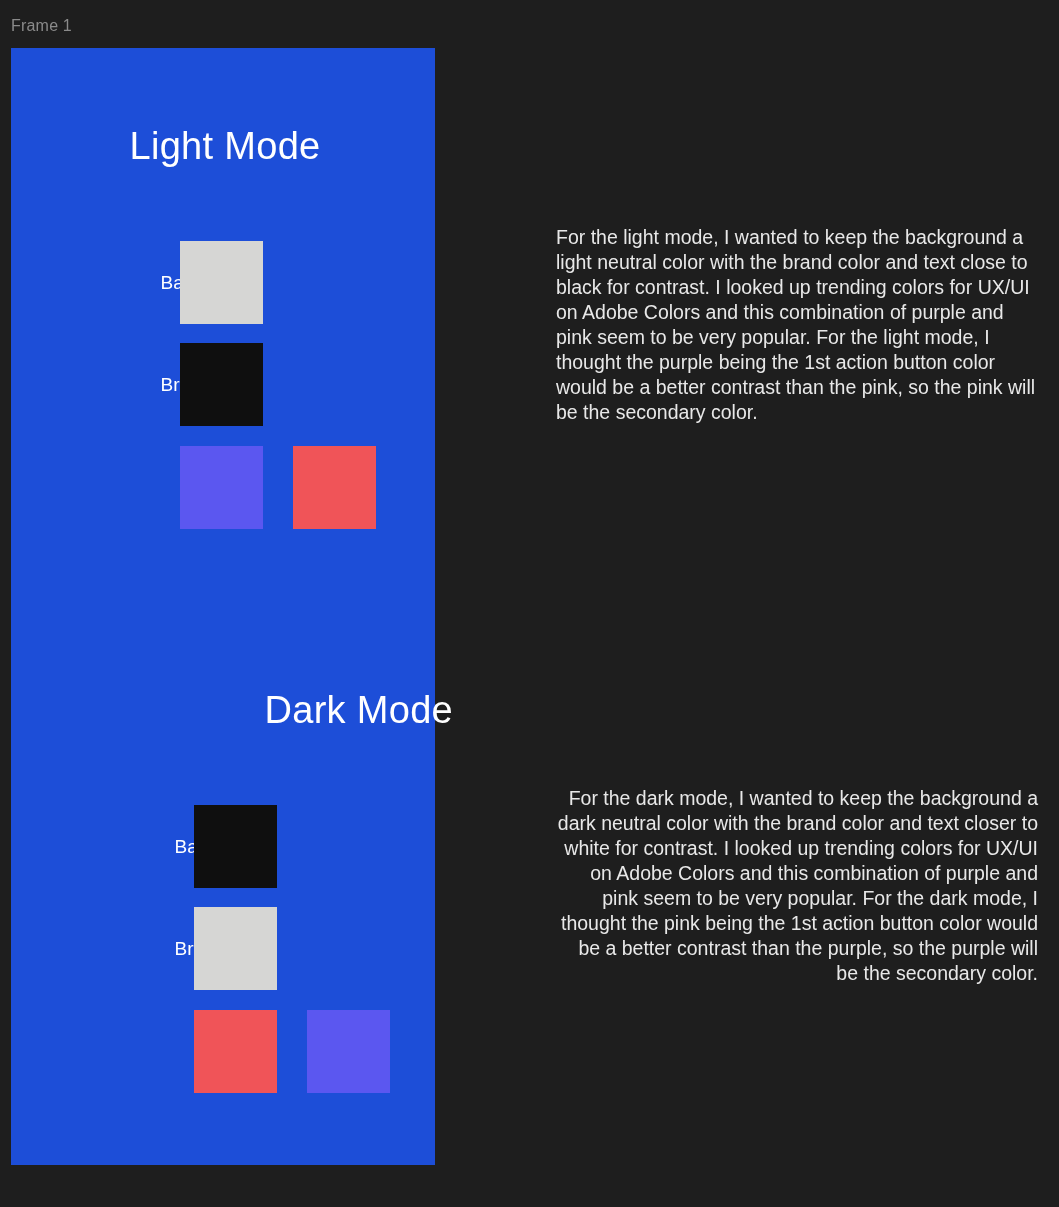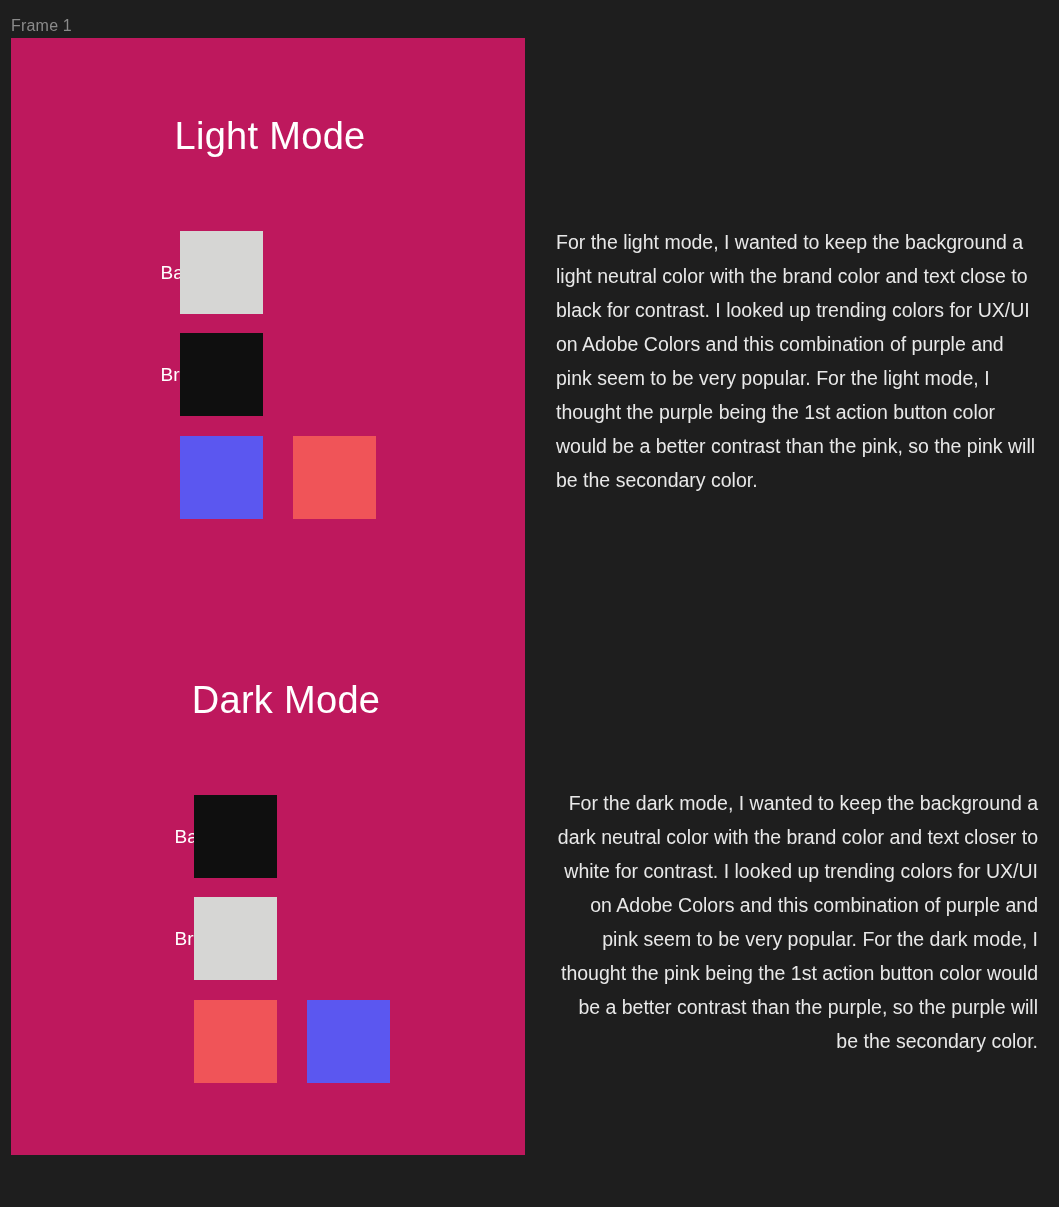--- a/index.html
+++ b/index.html
@@ -13,33 +13,33 @@
 
   
   .frame-label {
     position:absolute; left:11px; top:17px;
     font-size:16px; color:#8a8a8a; letter-spacing:.2px;
     white-space:nowrap;
   }
 
   
   .frame {
-    position:absolute; left:11px; top:38px;
-    width:514px; height:1117px;
-    background:#be185d;
+    position:absolute; left:11px; top:48px;
+    width:424px; height:1117px;
+    background:#1d4ed8;
   }
 
   
   .mode-title {
     position:absolute; width:100%; text-align:center;
     font-size:38px; color:#ffffff; font-weight:400;
     letter-spacing:.3px; white-space:nowrap;
   }
   .title-light { top:77px; left:2px; }
-  .title-dark  { top:641px; left:18px; }
+  .title-dark  { top:641px; left:18px;text-align:right; }
 
   
   .row { position:absolute; height:83px; }
   .row-label {
     position:absolute; right:0; top:50%;
     transform:translateY(-50%);
     font-size:19px; color:#ffffff;
     white-space:nowrap; text-align:right;
   }
   .row-label.dim { color:#c9c9c9; }
@@ -50,21 +50,21 @@
   .lm-row3 { left:0; top:398px; width:251px; }
 
   .dm-row1 { left:0; top:757px; width:265px; }
   .dm-row2 { left:0; top:859px; width:265px; }
   .dm-row3 { left:0; top:962px; width:265px; }
 
   
   .desc {
     position:absolute; left:556px;
     width:482px;
-    font-size:19.5px; line-height:34px;
+    font-size:19.5px; line-height:25px;
     color:#e8e8e8;
   }
   .desc-light { top:225px; }
   .desc-dark  { top:786px;text-align:right; }
 </style>
 </head>
 <body>
 
 <div id="canvas">
 

